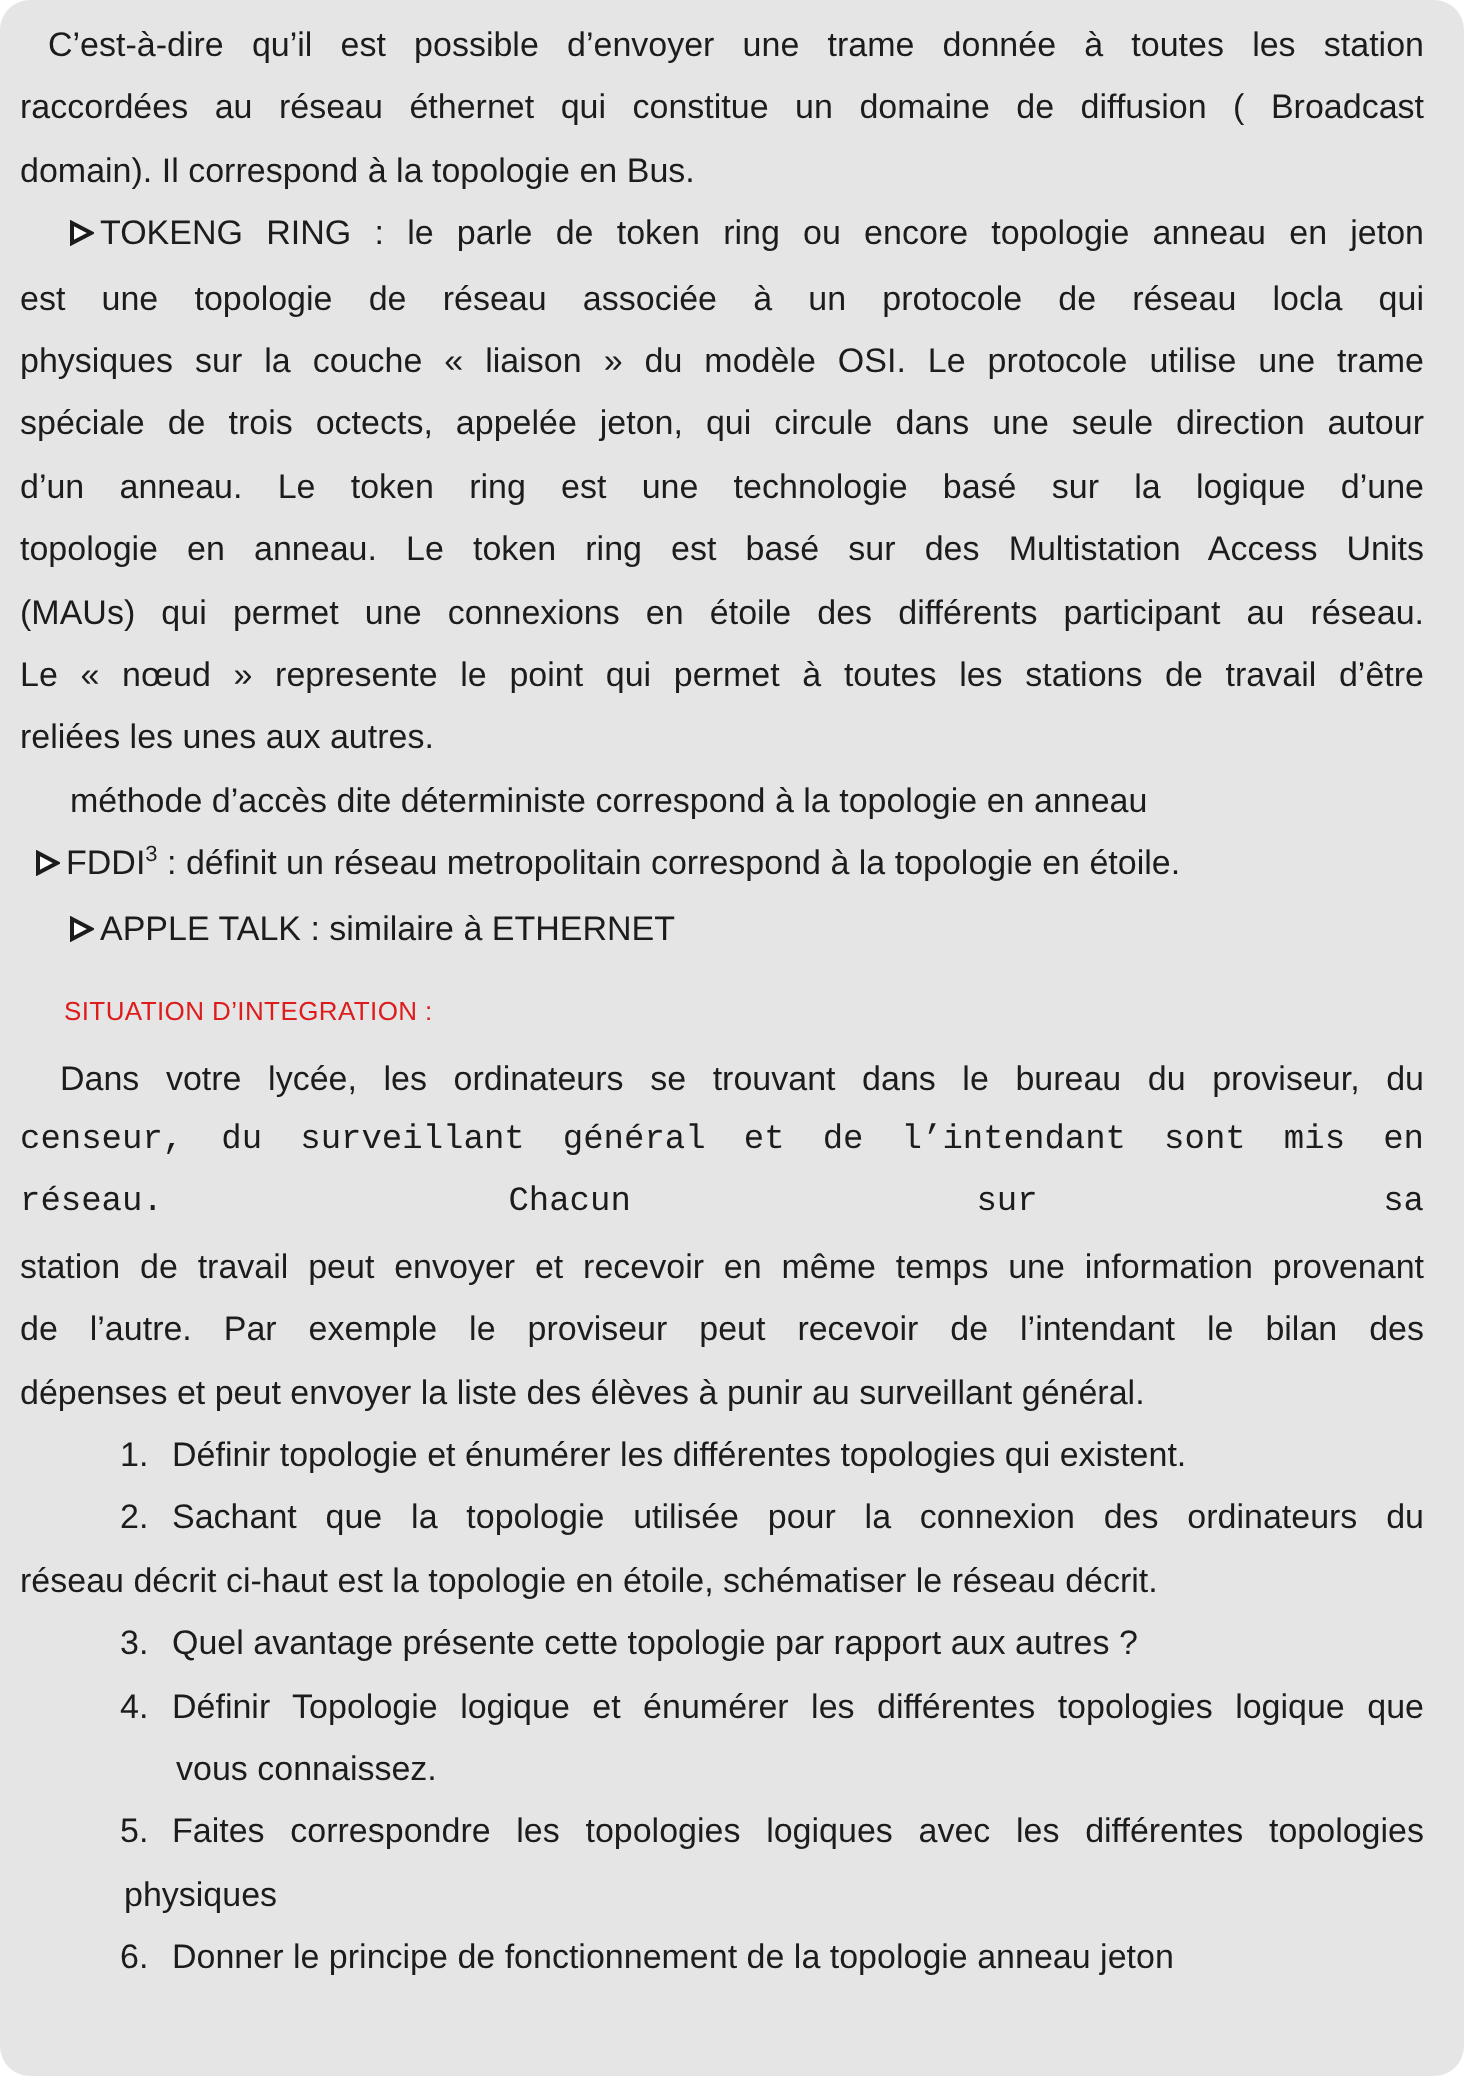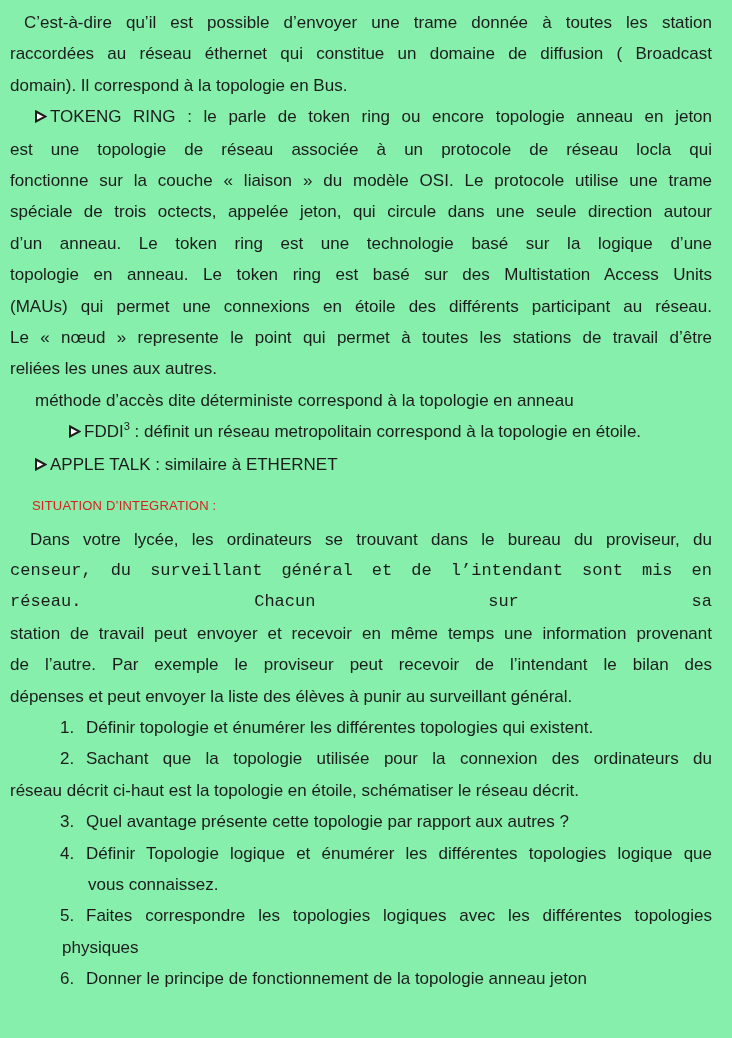--- a/index.html
+++ b/index.html
@@ -48,37 +48,37 @@
   sup {
     font-size: 11px;
     line-height: 0;
     vertical-align: super;
     font-weight: 700;
   }
 </style>
 </head>
 <body>
 
-<main class="page" style="background: #86efac; color: rgb(28, 28, 28);">
+<main class="page" style="background: #e5e5e5; color: rgb(28, 28, 28); border-radius: 15px;">
     <div class="line j" style="padding-left: 24px;"><span>C’est-à-dire qu’il est possible d’envoyer une trame donnée à toutes les station</span></div>
     <div class="line j" style="padding-left: 10px;"><span>raccordées au réseau éthernet qui constitue un domaine de diffusion ( Broadcast</span></div>
     <div class="line" style="padding-left: 10px;"><span>domain). Il correspond à la topologie en Bus.</span></div>
     <div class="line j" style="padding-left: 35px;"><span class="bullet-icon"><svg width="12" height="13" viewBox="0 0 12 13" aria-hidden="true">
           <path d="M1 1.5 L10.5 6.5 L1 11.5 Z" fill="#ffffff" stroke="#1c1c1c" stroke-width="2"></path>
         </svg></span><span class="b">TOKENG RING</span><span> :  le parle de token ring ou encore topologie anneau en jeton</span></div>
     <div class="line j" style="padding-left: 10px;"><span>est une topologie de réseau associée à un protocole de réseau locla qui</span></div>
-    <div class="line j" style="padding-left: 10px;"><span>fonctionne sur la couche « </span><span class="b">liaison</span><span> » du modèle OSI. Le protocole utilise une trame</span></div>
+    <div class="line j" style="padding-left: 10px;"><span>physiques sur la couche « </span><span class="b">liaison</span><span> » du modèle OSI. Le protocole utilise une trame</span></div>
     <div class="line j" style="padding-left: 10px;"><span>spéciale de trois octects, appelée jeton, qui circule dans une seule direction autour</span></div>
     <div class="line j" style="padding-left: 10px;"><span>d’un anneau. Le token ring est une technologie basé sur la logique d’une</span></div>
     <div class="line j" style="padding-left: 10px;"><span>topologie en anneau.  Le token ring est basé sur des Multistation Access Units</span></div>
     <div class="line j" style="padding-left: 10px;"><span class="b">(MAUs)</span><span> qui permet une connexions en étoile des différents participant au réseau.</span></div>
     <div class="line j" style="padding-left: 10px;"><span>Le « nœud » represente le point qui permet à toutes les stations de travail d’être</span></div>
     <div class="line" style="padding-left: 10px;"><span>reliées les unes aux autres.</span></div>
     <div class="line" style="padding-left: 35px;"><span>méthode d’accès dite déterministe correspond à la topologie en anneau</span></div>
-    <div class="line" style="padding-left: 46px; margin-left: 23px;"><span class="bullet-icon"><svg width="12" height="13" viewBox="0 0 12 13" aria-hidden="true">
+    <div class="line" style="padding-left: 18px;"><span class="bullet-icon"><svg width="12" height="13" viewBox="0 0 12 13" aria-hidden="true">
           <path d="M1 1.5 L10.5 6.5 L1 11.5 Z" fill="#ffffff" stroke="#1c1c1c" stroke-width="2"></path>
         </svg></span><span class="b">FDDI</span><sup class="b">3</sup><span class="b"> :</span><span> définit un réseau metropolitain correspond à la topologie en étoile.</span></div>
     <div class="line" style="padding-left: 35px;"><span class="bullet-icon"><svg width="12" height="13" viewBox="0 0 12 13" aria-hidden="true">
           <path d="M1 1.5 L10.5 6.5 L1 11.5 Z" fill="#ffffff" stroke="#1c1c1c" stroke-width="2"></path>
         </svg></span><span class="b">APPLE TALK</span><span> : similaire à ETHERNET</span></div>
     <div class="line heading" style="padding-left: 32px;"><span class="b red" style="color: rgb(221, 28, 28);">SITUATION D’INTEGRATION :</span></div>
     <div class="line j" style="padding-left: 30px;"><span>Dans votre lycée, les ordinateurs se trouvant dans le bureau du proviseur, du</span></div>
     <div class="line j" style="padding-left: 10px; font-family: Liberation Mono, monospace;"><span>censeur, du surveillant général et de l’intendant sont mis en réseau. Chacun sur sa</span></div>
     <div class="line j" style="padding-left: 10px;"><span>station de travail peut envoyer et recevoir en même temps une information provenant</span></div>
     <div class="line j" style="padding-left: 10px;"><span>de l’autre. Par exemple le proviseur peut recevoir de l’intendant le bilan des</span></div>

